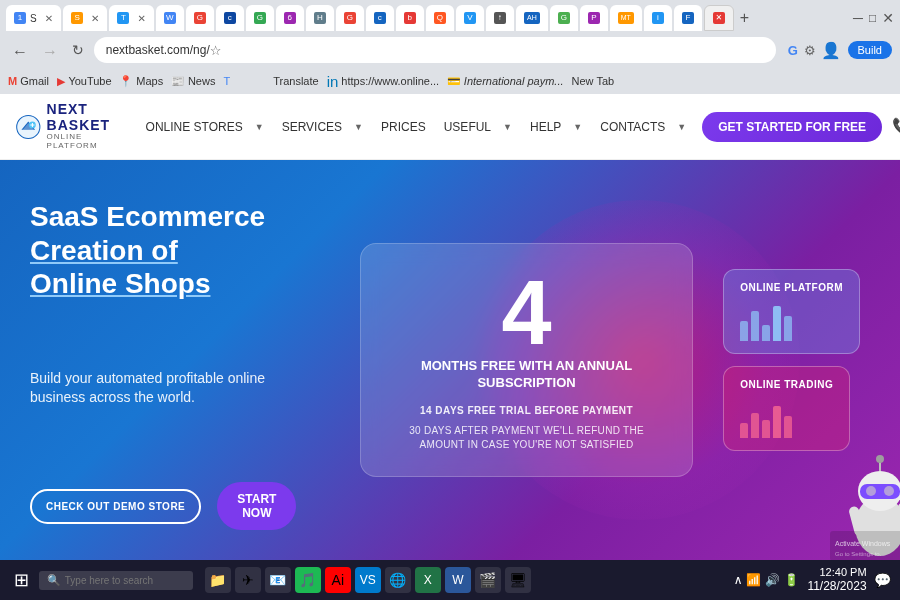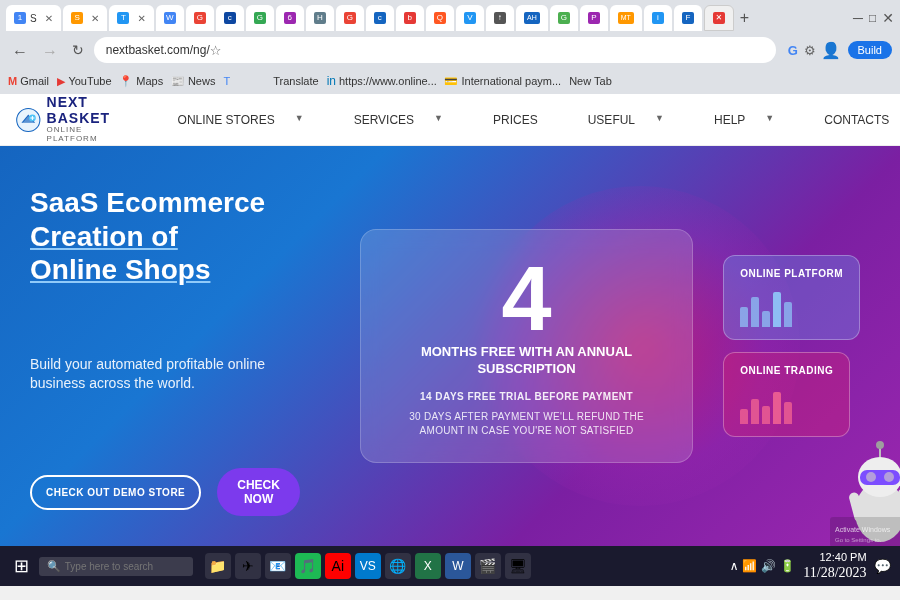--- a/index.html
+++ b/index.html
@@ -18,27 +18,27 @@
     .address-icons { display: flex; gap: 6px; align-items: center; }
     .update-btn { background: #1a73e8; color: white; border: none; border-radius: 12px; padding: 3px 10px; font-size: 11px; cursor: pointer; }
 
     .bookmarks-bar { display: flex; align-items: center; background: #dee1e6; padding: 2px 8px; gap: 8px; height: 26px; font-size: 11px; color: #333; overflow: hidden; }
     .bookmark-item { display: flex; align-items: center; gap: 3px; cursor: pointer; white-space: nowrap; }
 
     
     .website { background: #fff; }
 
     
-    .nav-header { display: flex; align-items: center; padding: 8px 16px; background: #fff; border-bottom: 1px solid #eee; height: 52px; }
+    .nav-header { display: flex; align-items: center; padding: 8px 16px; background: #fff; border-bottom: 1px solid #eee; height: 66px; }
     .logo { display: flex; align-items: center; gap: 6px; margin-right: 16px; }
     .logo-text { display: flex; flex-direction: column; line-height: 1.1; }
     .logo-main { font-size: 14px; font-weight: 900; color: #1a237e; letter-spacing: 1px; }
     .logo-sub { font-size: 8px; color: #666; letter-spacing: 1px; }
     .nav-links { display: flex; align-items: center; gap: 2px; flex: 1; font-size: 12px; }
-    .nav-item { padding: 4px 8px; color: #333; cursor: pointer; display: flex; align-items: flex-start; gap: 20px; white-space: nowrap; font-size: 12px; font-weight: 500; margin-left: 32px; }
+    .nav-item { padding: 4px 8px; color: #333; cursor: pointer; display: flex; align-items: center; gap: 12px; white-space: nowrap; font-size: 12px; font-weight: 500; }
     .nav-arrow { font-size: 9px; color: #666; }
     .cta-btn { background: linear-gradient(135deg, #7c3aed, #6d28d9); color: white; border: none; border-radius: 20px; padding: 8px 16px; font-size: 12px; font-weight: bold; cursor: pointer; white-space: nowrap; }
     .nav-right { display: flex; align-items: center; gap: 10px; margin-left: 8px; }
     .nav-icon-btn { background: none; border: none; cursor: pointer; font-size: 16px; color: #333; }
 
     
     .hero { background: linear-gradient(135deg, #1565c0 0%, #1976d2 30%, #7b1fa2 70%, #9c27b0 100%); min-height: 400px; display: flex; align-items: stretch; position: relative; overflow: hidden; }
     .hero-left { flex: 1; padding: 40px 30px 30px 30px; display: flex; flex-direction: column; justify-content: space-between; max-width: 340px; }
     .hero-buttons { display: flex; gap: 16px; align-items: center; }
     .btn-demo { background: transparent; border: 2px solid white; color: white; border-radius: 24px; padding: 10px 20px; font-size: 11px; font-weight: bold; cursor: pointer; letter-spacing: 0.5px; }
@@ -167,26 +167,26 @@
     </div>
     <div class="bookmark-item">
       <span style="color:#1565c0;font-size:11px;">📰</span>
       <span style="font-size:11px;">News</span>
     </div>
     <div class="bookmark-item">
       <span style="color:#4285f4;font-size:11px;">T</span>
       <span style="font-size:11px;margin-left:40px;">Translate</span>
     </div>
     <div class="bookmark-item">
-      <span style="color:#0077b5;font-size:12px;">in</span>
+      <span style="color:#0077b5;font-size:15px;">in</span>
       <span style="font-size:11px;">https://www.online...</span>
     </div>
     <div class="bookmark-item">
       <span style="color:#e53935;font-size:11px;">💳</span>
-      <span style="font-size:11px;">International paym...</span>
+      <span style="font-size:11px;font-style:italic;">International paym...</span>
     </div>
     <div class="bookmark-item">
       <span style="font-size:11px;">New Tab</span>
     </div>
   </div>
 </div>
 
 <div class="website">
 
   <div class="nav-header">
@@ -248,21 +248,21 @@
         <div style="font-size:28px;font-weight:900;color:white;line-height:1.2;">
           <div>SaaS Ecommerce</div>
           <div style="text-decoration:underline;text-decoration-color:#90caf9;">Creation of</div>
           <div style="text-decoration:underline;text-decoration-color:#90caf9;">Online Shops</div>
         </div>
       </div>
       <p style="color:rgba(255,255,255,0.9);font-size:14px;margin-top:14px;margin-bottom:20px;line-height:1.4;">Build your automated profitable online business across the world.</p>
       <div class="hero-buttons">
         <button class="btn-demo" style="font-size:10px;padding:10px 14px;">CHECK OUT DEMO STORE</button>
         <button class="btn-start" style="padding:10px 20px;font-size:12px;">
-          <div>CHECK</div>
+          <div>START</div>
           <div>NOW</div>
         </button>
       </div>
     </div>
 
     <div style="display:flex;align-items:center;justify-content:center;flex:1;padding:20px;z-index:1;">
       <div class="offer-card">
         <div style="font-size:90px;font-weight:900;color:white;line-height:1;">4</div>
         <div style="font-size:13px;font-weight:bold;color:white;margin-bottom:14px;line-height:1.3;">MONTHS FREE WITH AN ANNUAL SUBSCRIPTION</div>
         <div style="font-size:10px;color:rgba(255,255,255,0.9);margin-bottom:8px;letter-spacing:0.5px;font-weight:600;">14 DAYS FREE TRIAL BEFORE PAYMENT</div>
@@ -345,17 +345,17 @@
   </div>
   <div class="taskbar-right">
     <div style="display:flex;align-items:center;gap:4px;font-size:12px;">
       <span style="cursor:pointer;">∧</span>
       <span>📶</span>
       <span style="cursor:pointer;">🔊</span>
       <span>🔋</span>
     </div>
     <div class="taskbar-time" style="cursor:pointer;">
       <div style="font-size:11px;color:white;">12:40 PM</div>
-      <div style="font-size:14px;color:white;font-family:Liberation Serif, serif;">11/28/2023</div>
+      <div style="font-size:12px;color:white;">11/28/2023</div>
     </div>
     <span style="font-size:14px;cursor:pointer;">💬</span>
   </div>
 </div>
 
 </body></html>

